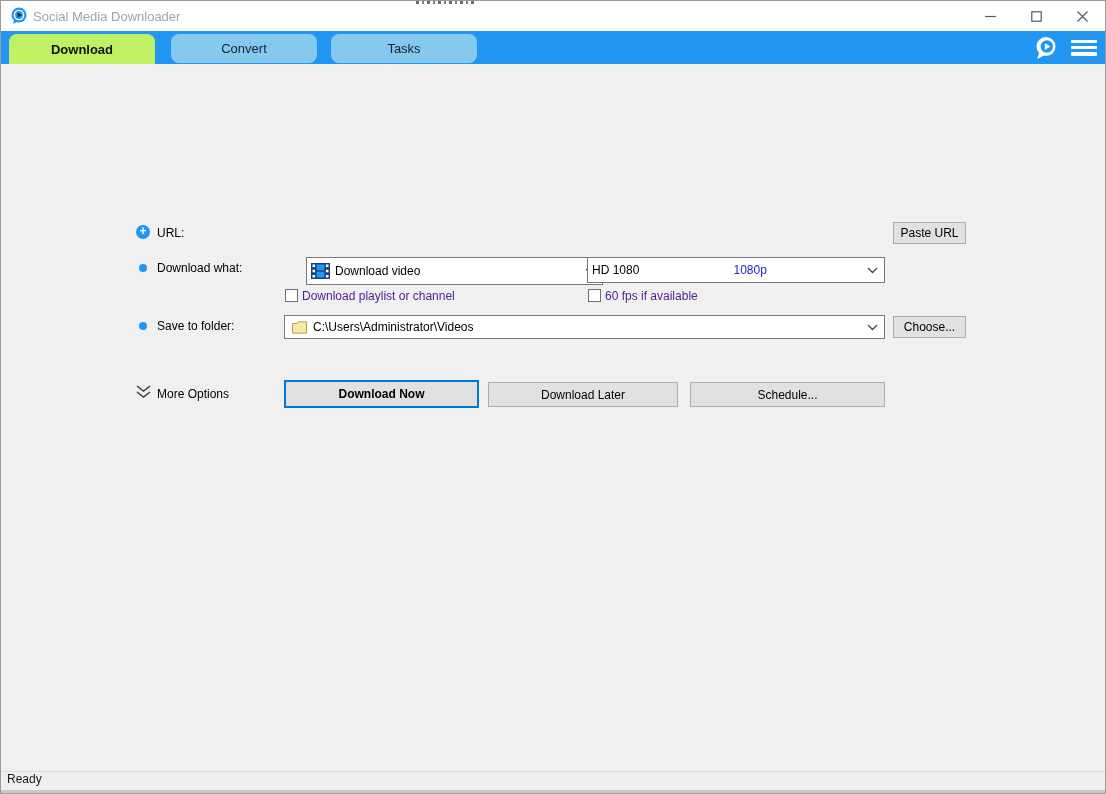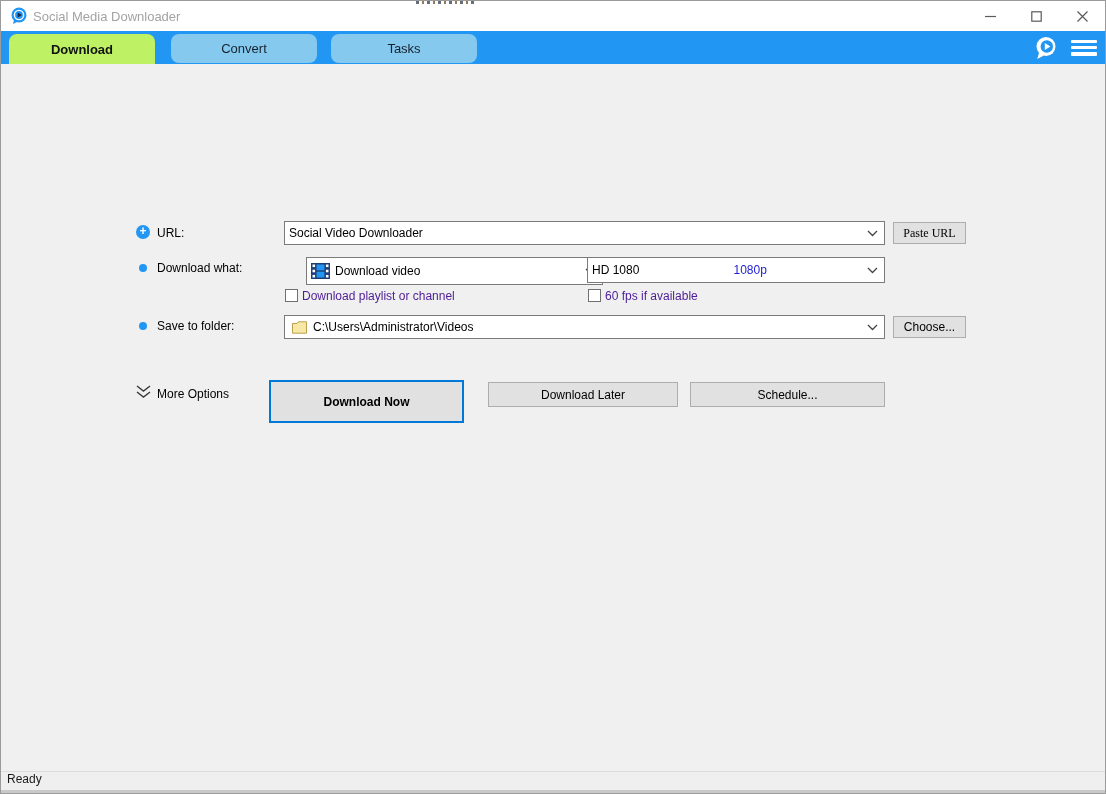--- a/index.html
+++ b/index.html
@@ -103,29 +103,21 @@
           <span></span>
           <span></span>
       </div>
     </div>
   </div>
 
   <div class="content">
 
     <div class="plus-circle" style="left:135px; top:161px;">+</div>
     <span class="row-label" style="left:156px; top:162px;">URL:</span>
-    <div class="combo" style="left:283px; top:157px; width:601px; height:24px;">
-      <span>Social Video Downloader</span>
-      <span class="chev">
-        <svg width="11" height="7" viewBox="0 0 11 7">
-            <polyline points="1,1 5.5,5.5 10,1" fill="none" stroke="#444" stroke-width="1.3"></polyline>
-          </svg>
-      </span>
-    </div>
-    <div class="btn" style="left:892px; top:158px; width:73px; height:22px;font-family:Liberation Serif, serif;">Paste URL</div>
+    <div class="btn" style="left:892px; top:158px; width:73px; height:22px;">Paste URL</div>
 
     <div class="bullet" style="left:138px; top:200px;"></div>
     <span class="row-label" style="left:156px; top:197px;">Download what:</span>
     <div class="combo" style="left:283px; top:193px; width:297px; height:28px;margin-left:22px;">
       <span class="film-icon">
         <svg width="19" height="16" viewBox="0 0 19 16">
           <rect x="0" y="0" width="19" height="16" fill="#1d3f77"></rect>
           <rect x="1.5" y="1.5" width="2.6" height="2.6" fill="#fff"></rect>
             <rect x="1.5" y="6.7" width="2.6" height="2.6" fill="#fff"></rect>
             <rect x="1.5" y="11.9" width="2.6" height="2.6" fill="#fff"></rect>
@@ -173,21 +165,21 @@
           </svg>
       </span>
     </div>
     <div class="btn" style="left:892px; top:252px; width:73px; height:22px;">Choose...</div>
 
     <svg class="more-chevrons" style="left:134px; top:320px;" width="17" height="16" viewBox="0 0 17 16">
       <polyline points="2,2 8.5,7 15,2" fill="none" stroke="#3a3a3a" stroke-width="1.4"></polyline>
       <polyline points="2,8 8.5,13 15,8" fill="none" stroke="#3a3a3a" stroke-width="1.4"></polyline>
     </svg>
     <span class="row-label" style="left:156px; top:323px;">More Options</span>
-    <div class="btn default" style="left:268px; top:316px; width:195px; height:43px;">Download Now</div>
+    <div class="btn default" style="left:283px; top:316px; width:195px; height:28px;">Download Now</div>
     <div class="btn" style="left:487px; top:318px; width:190px; height:25px;">Download Later</div>
     <div class="btn" style="left:689px; top:318px; width:195px; height:25px;">Schedule...</div>
   </div>
 
   <div class="statusbar">
     <span>Ready</span>
   </div>
   <div class="bottom-edge"></div>
 
 </div>

